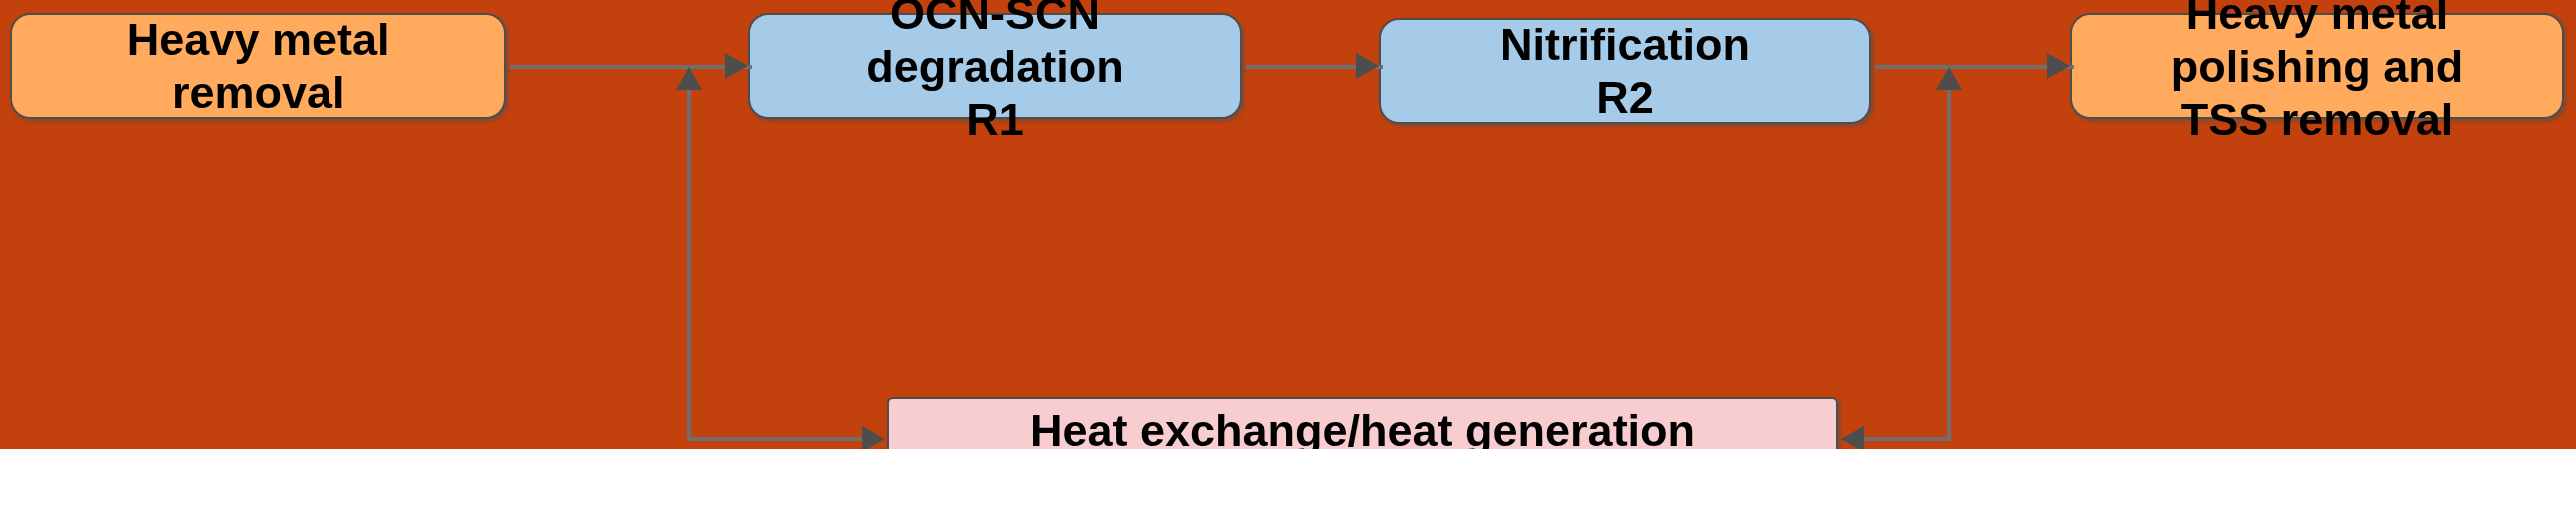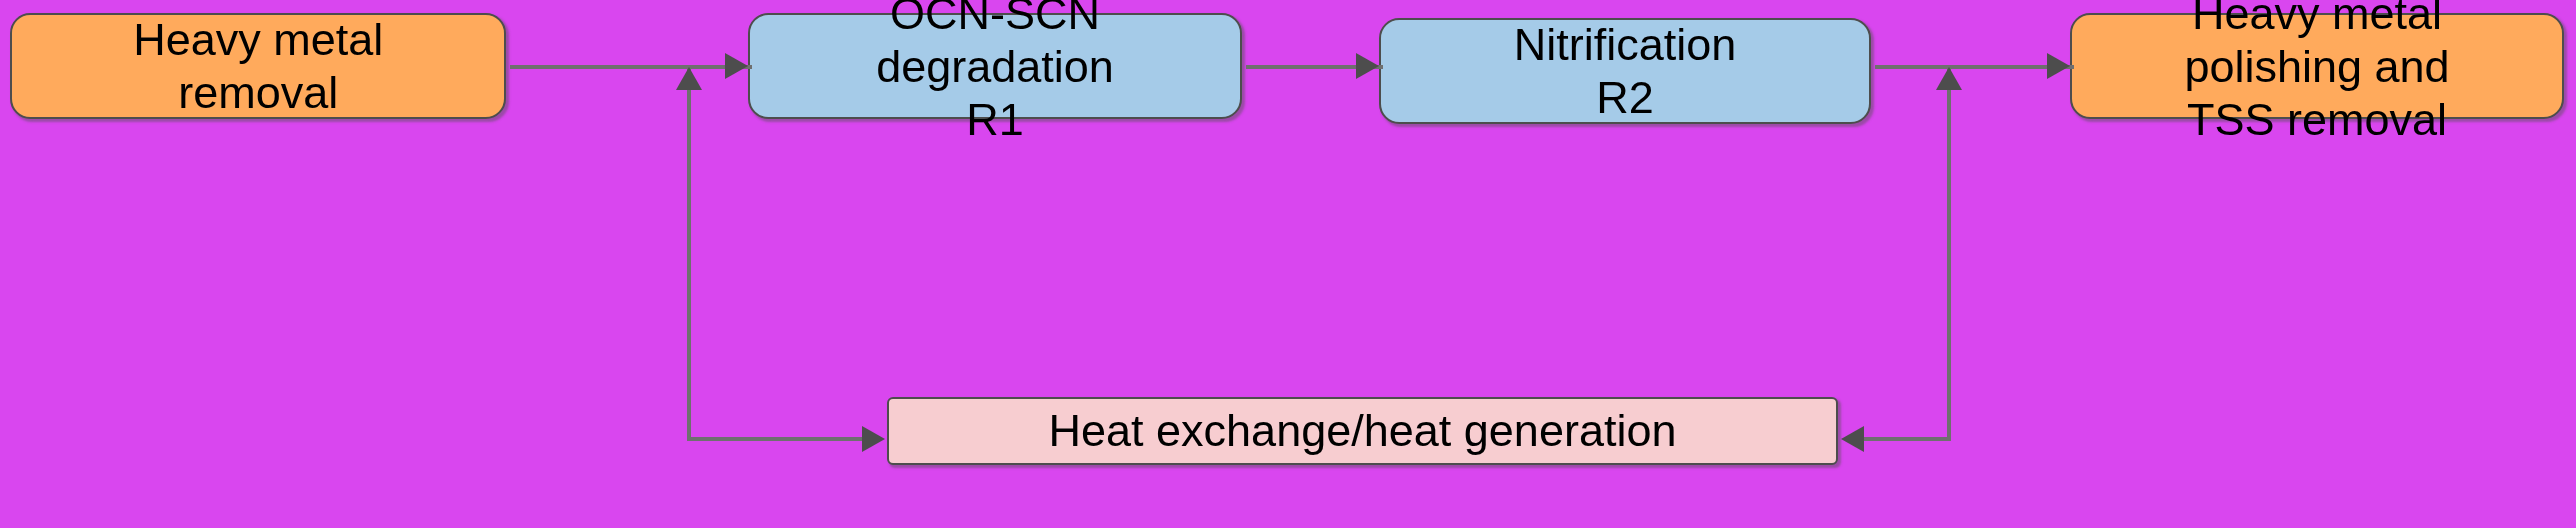--- a/index.html
+++ b/index.html
@@ -6,23 +6,24 @@
     margin: 0;
     padding: 0;
     background: #ffffff;
   }
   body {
     font-family: "Liberation Sans", sans-serif;
   }
   #canvas {
     position: relative;
     width: 2576px;
-    height: 528px;
-    background: #d946ef;
+    height: 449px;
+    background: #c2410c;
     overflow: hidden;
+    font-weight: bold;
   }
   .node {
     position: absolute;
     box-sizing: border-box;
     border: 2.3px solid #4d4d4d;
     border-radius: 20.3px;
     display: flex;
     align-items: center;
     justify-content: center;
     text-align: center;

